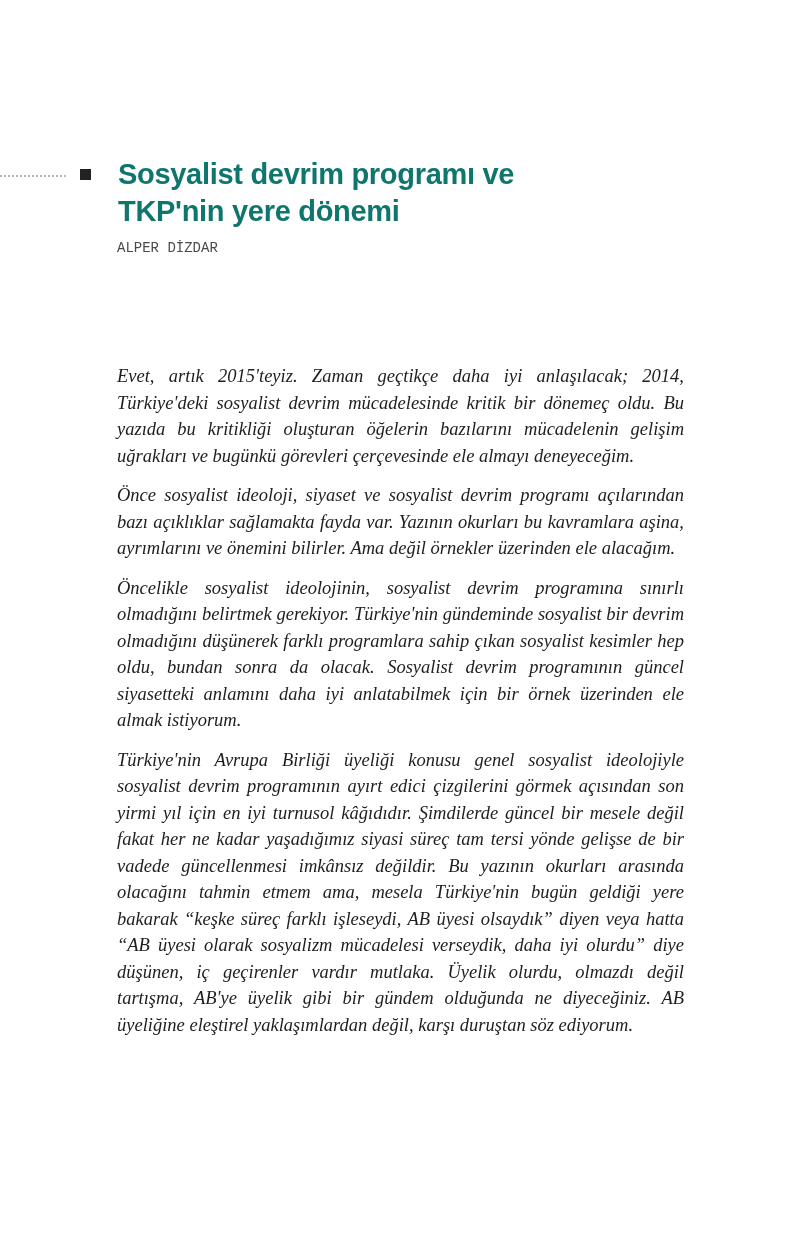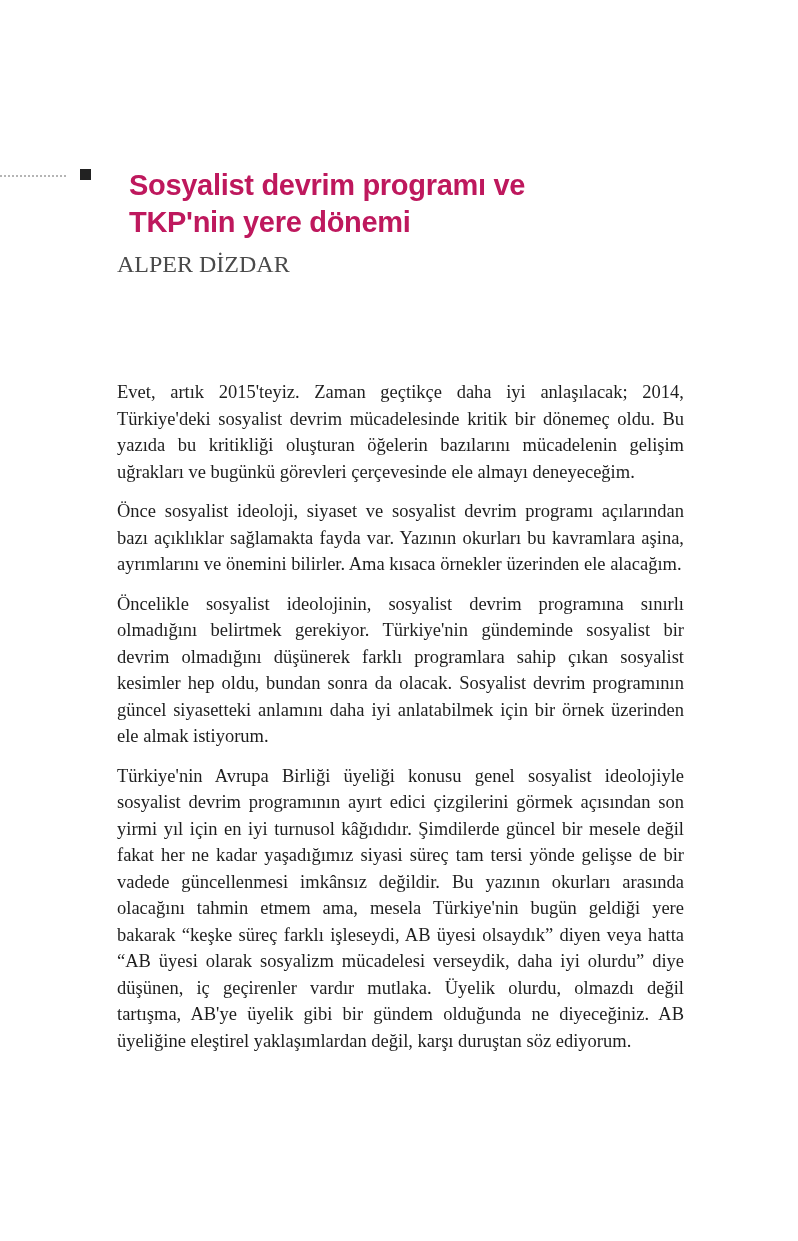--- a/index.html
+++ b/index.html
@@ -30,48 +30,49 @@
     height: 11px;
     background: #222222;
   }
   .content {
     position: absolute;
     left: 117px;
     top: 155px;
     width: 567px;
   }
   .title {
-    margin: 12px;
+    margin: 1px;
     font-family: "Liberation Sans", "DejaVu Sans", sans-serif;
     font-weight: bold;
     font-size: 29px;
     line-height: 37px;
     letter-spacing: -0.3px;
-    color: #be185d;
+    color: #0f766e;
   }
   .title-line {
     display: block;
   }
   .author {
     margin-top: 7px;
-    font-family: Liberation Serif, serif;
-    font-size: 24px;
+    font-family: Liberation Mono, monospace;
+    font-size: 14px;
     line-height: 22px;
     color: #4a4a4a;
   }
   .body {
     margin-top: 104px;
     font-family: "Liberation Serif", "DejaVu Serif", serif;
     font-size: 18.5px;
     line-height: 26.5px;
     color: #1e1e1e;
     text-align: justify;
   }
   .body p {
     margin: 8px 0 13px 0;
+    font-style: italic;
   }
 </style>
 </head>
 <body>
 
 <div class="page">
 
   <div class="header-rule"></div>
   <div class="bullet"></div>
 
@@ -79,20 +80,20 @@
 
     <h1 class="title">
       <span class="title-line">Sosyalist devrim programı ve</span>
       <span class="title-line">TKP'nin yere dönemi</span>
     </h1>
 
     <div class="author">ALPER DİZDAR</div>
 
     <div class="body">
       <p>Evet, artık 2015'teyiz. Zaman geçtikçe daha iyi anlaşılacak; 2014, Türkiye'deki sosyalist devrim mücadelesinde kritik bir dönemeç oldu. Bu yazıda bu kritikliği oluşturan öğelerin bazılarını mücadelenin gelişim uğrakları ve bugünkü görevleri çerçevesinde ele almayı deneyeceğim.</p>
-      <p>Önce sosyalist ideoloji, siyaset ve sosyalist devrim programı açılarından bazı açıklıklar sağlamakta fayda var. Yazının okurları bu kavramlara aşina, ayrımlarını ve önemini bilirler. Ama kısaca örnekler üzerinden ele alacağım.</p>
+      <p>Önce sosyalist ideoloji, siyaset ve sosyalist devrim programı açılarından bazı açıklıklar sağlamakta fayda var. Yazının okurları bu kavramlara aşina, ayrımlarını ve önemini bilirler. Ama değil örnekler üzerinden ele alacağım.</p>
       <p>Öncelikle sosyalist ideolojinin, sosyalist devrim programına sınırlı olmadığını belirtmek gerekiyor. Türkiye'nin gündeminde sosyalist bir devrim olmadığını düşünerek farklı programlara sahip çıkan sosyalist kesimler hep oldu, bundan sonra da olacak. Sosyalist devrim programının güncel siyasetteki anlamını daha iyi anlatabilmek için bir örnek üzerinden ele almak istiyorum.</p>
       <p>Türkiye'nin Avrupa Birliği üyeliği konusu genel sosyalist ideolojiyle sosyalist devrim programının ayırt edici çizgilerini görmek açısından son yirmi yıl için en iyi turnusol kâğıdıdır. Şimdilerde güncel bir mesele değil fakat her ne kadar yaşadığımız siyasi süreç tam tersi yönde gelişse de bir vadede güncellenmesi imkânsız değildir. Bu yazının okurları arasında olacağını tahmin etmem ama, mesela Türkiye'nin bugün geldiği yere bakarak “keşke süreç farklı işleseydi, AB üyesi olsaydık” diyen veya hatta “AB üyesi olarak sosyalizm mücadelesi verseydik, daha iyi olurdu” diye düşünen, iç geçirenler vardır mutlaka. Üyelik olurdu, olmazdı değil tartışma, AB'ye üyelik gibi bir gündem olduğunda ne diyeceğiniz. AB üyeliğine eleştirel yaklaşımlardan değil, karşı duruştan söz ediyorum.</p>
     </div>
 
   </div>
 
 </div>
 
 </body></html>

